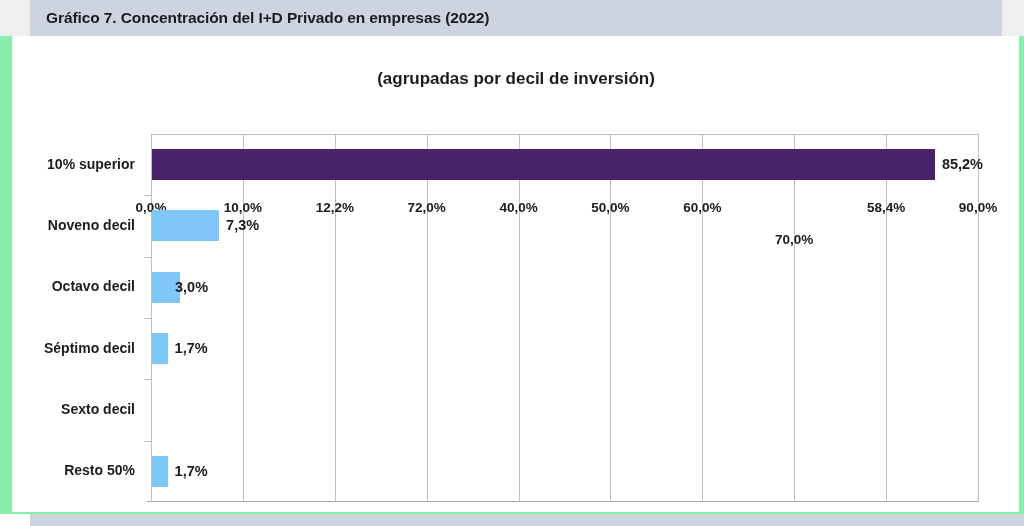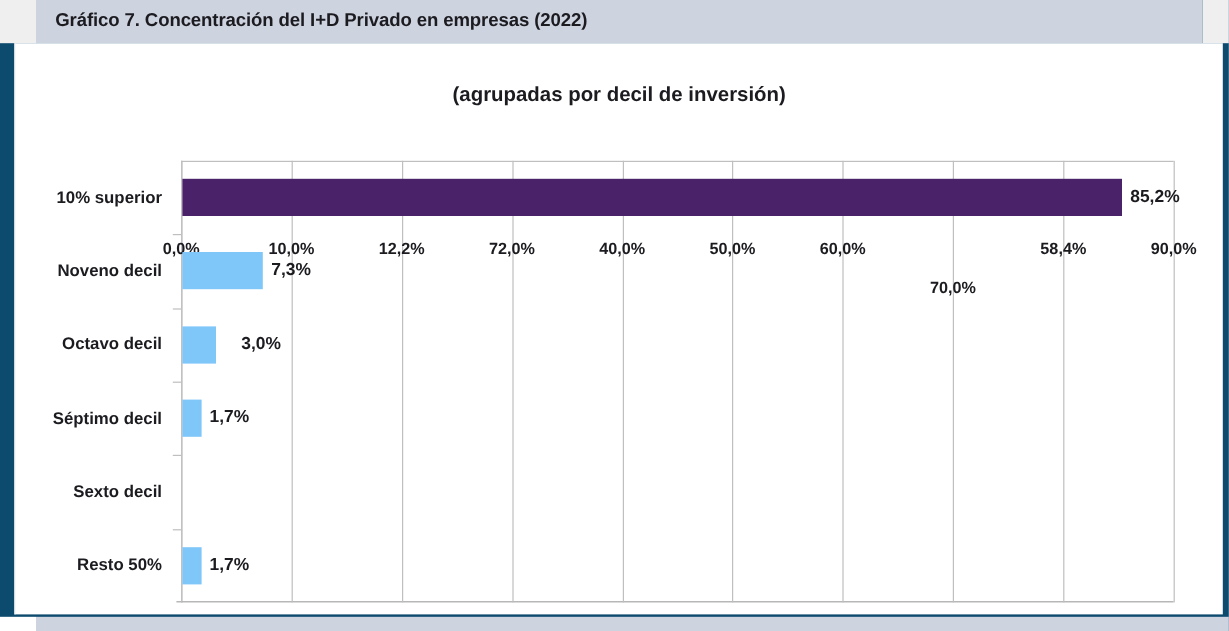--- a/index.html
+++ b/index.html
@@ -12,21 +12,21 @@
     height: 526px;
     overflow: hidden;
     font-family: "Liberation Sans", sans-serif;
     -webkit-font-smoothing: antialiased;
   }
 
   .page {
     position: relative;
     width: 1024px;
     height: 526px;
-    background: #0c4a6e;
+    background: #86efac;
   }
 
   
   .top-left-strip {
     position: absolute;
     left: 0; top: 0;
     width: 30px; height: 36px;
     background: #efeff0;
   }
   .top-right-strip {
@@ -246,21 +246,21 @@
           <div class="bar highlight" style="width: 782.893px; background: rgb(74, 34, 105);"></div>
           <div class="bar-value" style="left: 783.893px;">85,2%</div>
         </div>
         <div class="row" style="top: 61.3333px; width: 827px;">
           <div class="bar" style="width: 67.0789px; background: rgb(127, 198, 249);"></div>
           <div class="bar-value" style="left: 68.0789px;">7,3%</div>
         </div>
         <div class="ytick" style="top: 61.3333px;"></div>
         <div class="row" style="top: 122.667px; width: 827px;">
           <div class="bar" style="width: 27.5667px; background: rgb(127, 198, 249);"></div>
-          <div class="bar-value" style="left: 43px;">3,0%</div>
+          <div class="bar-value" style="left: 17px;">3,0%</div>
         </div>
         <div class="ytick" style="top: 122.667px;"></div>
         <div class="row" style="top: 184px; width: 827px;">
           <div class="bar" style="width: 15.6211px; background: rgb(127, 198, 249);"></div>
           <div class="bar-value" style="left: 16.6211px;">1,7%</div>
         </div>
         <div class="ytick" style="top: 184px;"></div>
         <div class="ytick" style="top: 245.333px;"></div>
         <div class="row" style="top: 306.667px; width: 827px;">
           <div class="bar" style="width: 15.6211px; background: rgb(127, 198, 249);"></div>

